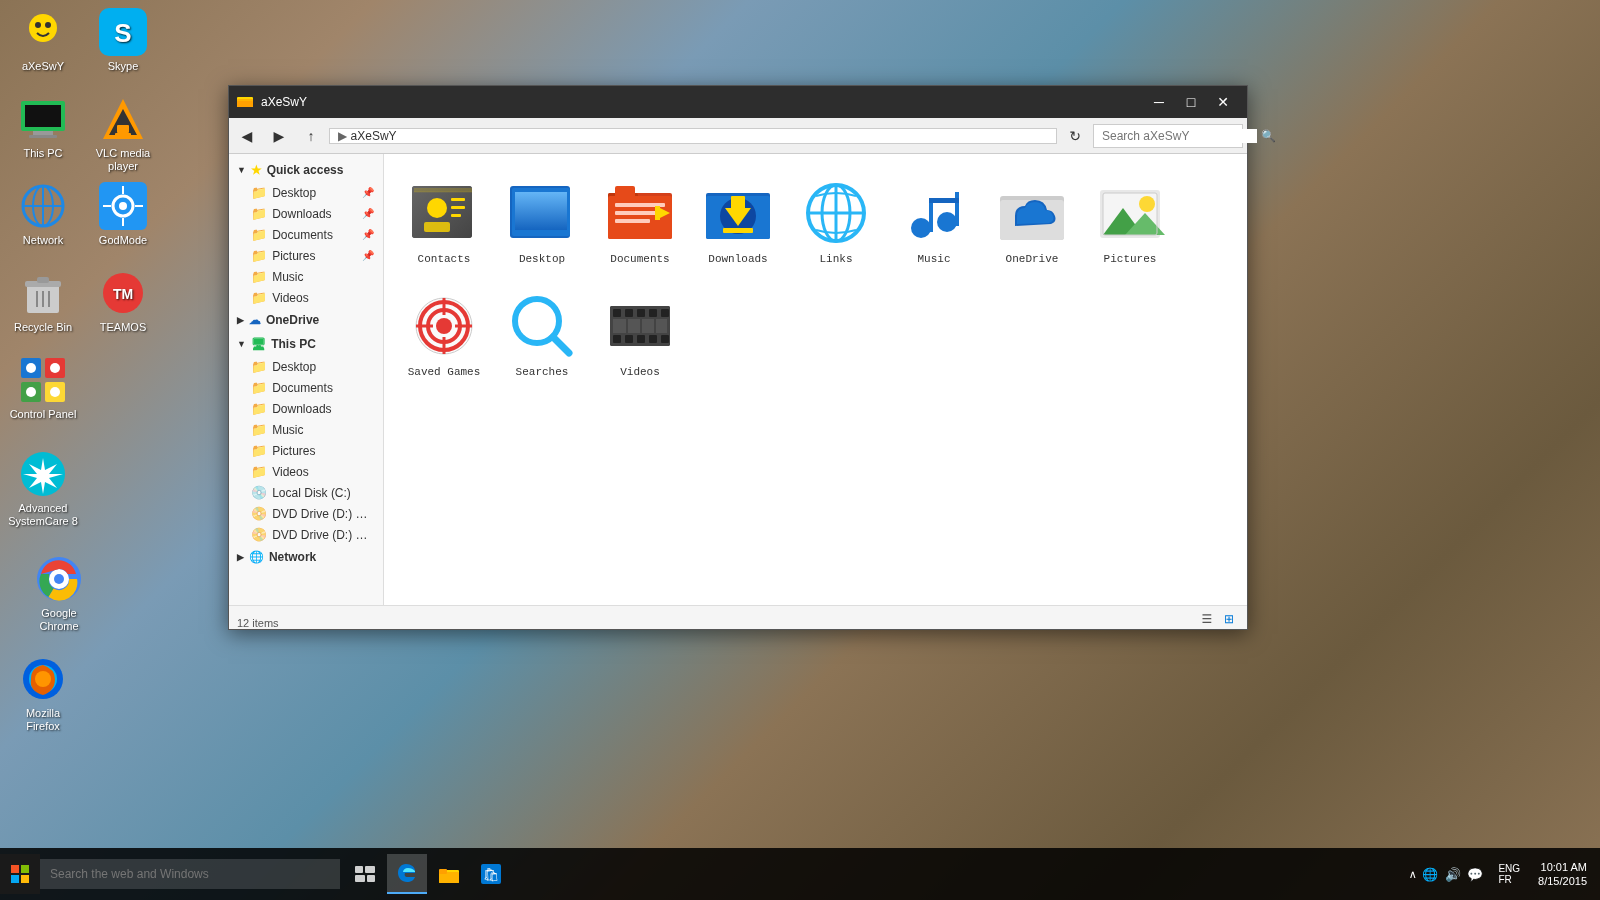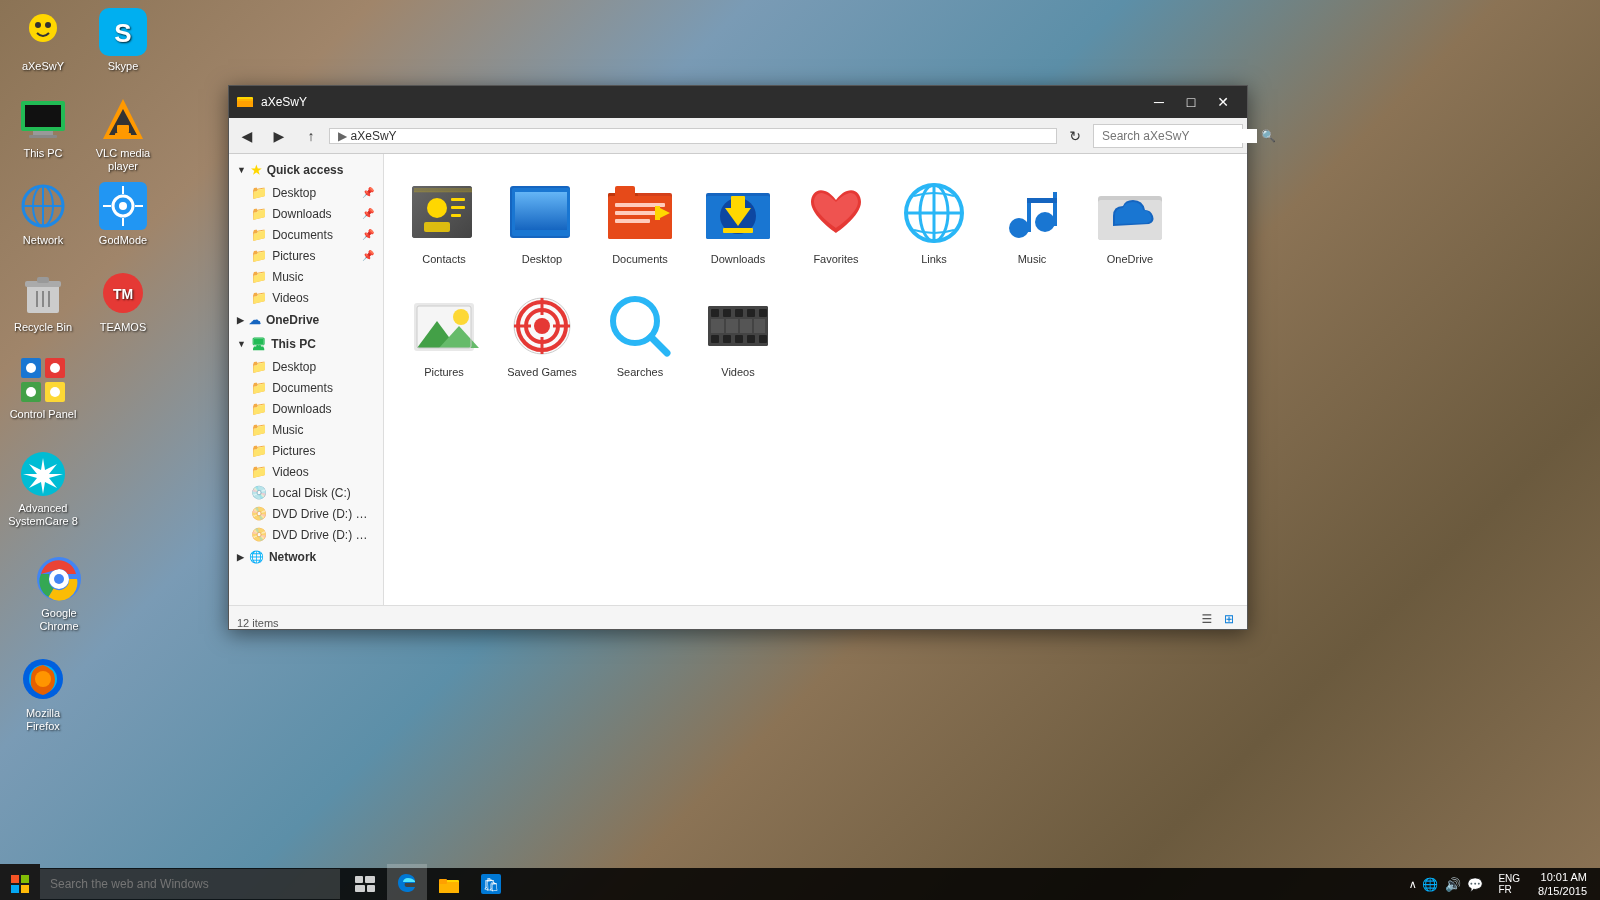--- a/index.html
+++ b/index.html
@@ -43,21 +43,21 @@
       line-height: 1.2;
       word-break: break-word;
     }
 
     
     #taskbar {
       position: absolute;
       bottom: 0;
       left: 0;
       width: 1600px;
-      height: 32px;
+      height: 52px;
       background: rgba(0,0,0,0.85);
       display: flex;
       align-items: center;
       z-index: 100;
     }
     #start-button {
       width: 40px;
       height: 40px;
       background: #1a1a1a;
       display: flex;
@@ -304,20 +304,21 @@
       align-items: center;
       justify-content: center;
       margin-bottom: 4px;
     }
     .file-item .file-label {
       font-size: 11px;
       color: #333;
       line-height: 1.2;
       word-break: break-word;
       max-width: 86px;
+      font-family: Liberation Mono, monospace;
     }
 
     
     #statusbar {
       height: 24px;
       background: #f5f5f5;
       border-top: 1px solid #ddd;
       display: flex;
       align-items: flex-end;
       padding: 0 8px;
@@ -703,30 +704,20 @@
                 <rect x="3" y="18" width="64" height="43" rx="2" fill="#1976D2"></rect>
                 <circle cx="35" cy="38" r="18" fill="#0d47a1"></circle>
                 <polygon points="35,48 22,30 48,30" fill="#ffd700"></polygon>
                 <rect x="28" y="18" width="14" height="16" rx="1" fill="#ffd700"></rect>
                 <rect x="20" y="50" width="30" height="5" rx="1" fill="#ffd700"></rect>
               </svg>
             </div>
             <div class="file-label">Downloads</div>
           </div>
 
-          <div class="file-item">
-            <div class="file-icon">
-              <svg width="70" height="70" viewBox="0 0 70 70">
-
-                <path d="M35 55 C35 55 10 38 10 24 C10 16 16 10 24 13 C28 14 32 18 35 22 C38 18 42 14 46 13 C54 10 60 16 60 24 C60 38 35 55 35 55Z" fill="#e53935"></path>
-                <path d="M35 50 C35 50 13 35 13 24 C13 18 18 13 24 16 C28 17 32 21 35 24 C38 21 42 17 46 16 C52 13 57 18 57 24 C57 35 35 50 35 50Z" fill="#ef5350"></path>
-              </svg>
-            </div>
-            <div class="file-label">Favorites</div>
-          </div>
 
           <div class="file-item">
             <div class="file-icon">
               <svg width="70" height="70" viewBox="0 0 70 70">
                 <circle cx="35" cy="35" r="28" fill="none" stroke="#29b6f6" stroke-width="4"></circle>
                 <ellipse cx="35" cy="35" rx="14" ry="28" fill="none" stroke="#29b6f6" stroke-width="3"></ellipse>
                 <line x1="7" y1="35" x2="63" y2="35" stroke="#29b6f6" stroke-width="3"></line>
                 <line x1="35" y1="7" x2="35" y2="63" stroke="#29b6f6" stroke-width="3"></line>
                 <path d="M15 18 Q35 12 55 18" stroke="#29b6f6" stroke-width="2" fill="none"></path>
                 <path d="M15 52 Q35 58 55 52" stroke="#29b6f6" stroke-width="2" fill="none"></path>

